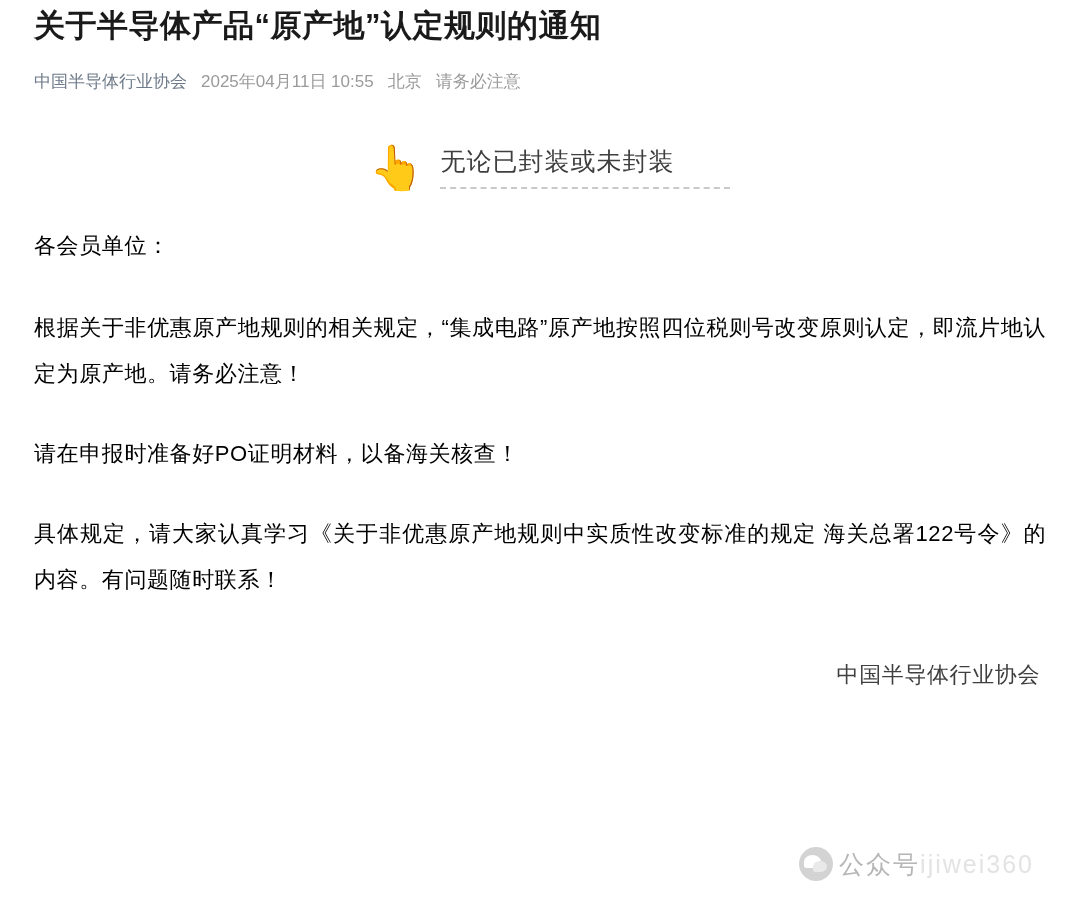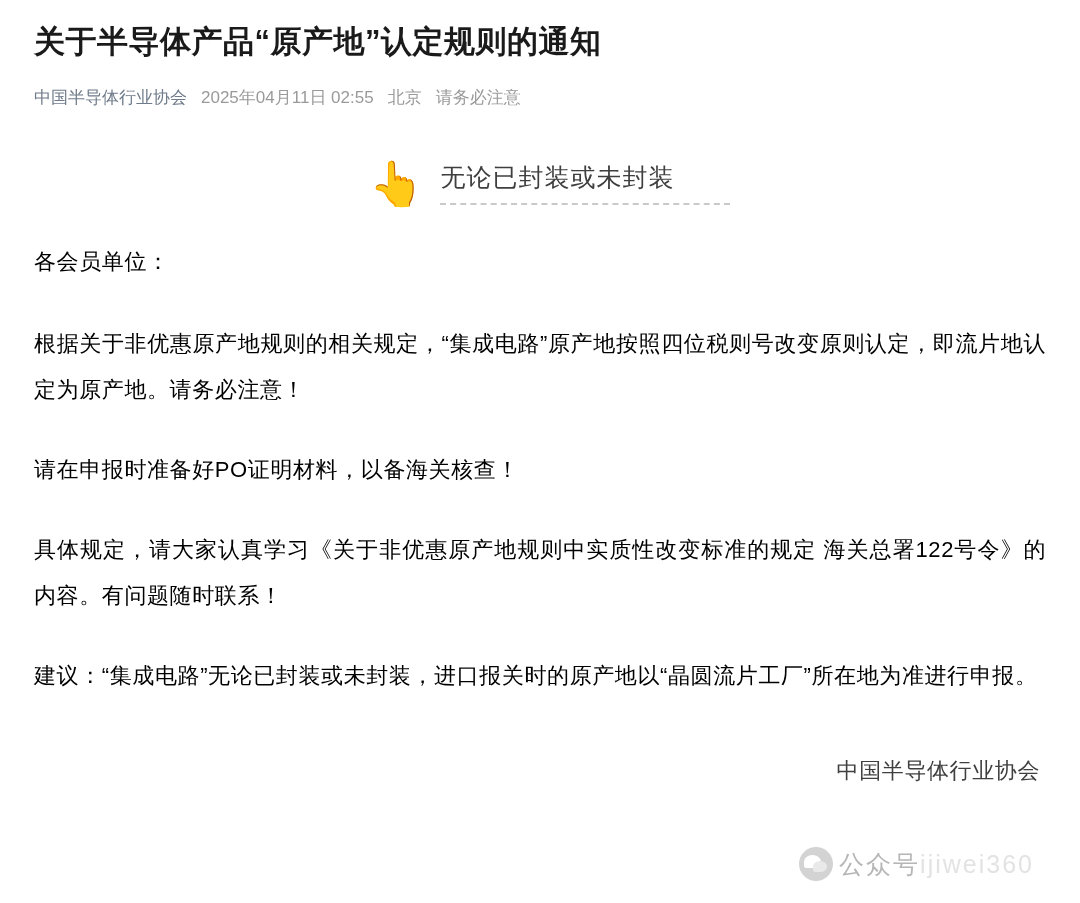--- a/index.html
+++ b/index.html
@@ -23,21 +23,21 @@
     padding: 0 34px;
   }
 
   
   .article-title {
     font-size: 31px;
     font-weight: bold;
     color: #1a1a1a;
     letter-spacing: 0.5px;
     margin: 0;
-    padding-top: 20px;
+    padding-top: 4px;
     line-height: 44px;
   }
   .meta-row {
     margin-top: 22px;
     font-size: 17px;
     color: #9a9a9a;
     display: flex;
     align-items: baseline;
     gap: 14px;
     white-space: nowrap;
@@ -164,39 +164,38 @@
 </style>
 </head>
 <body>
 
 <div class="page">
 
   <h1 class="article-title">关于半导体产品“原产地”认定规则的通知</h1>
 
   <div class="meta-row">
     <span class="meta-account">中国半导体行业协会</span>
-    <span class="meta-sep">2025年04月11日 02:55</span>
+    <span class="meta-sep">2025年04月11日 10:55</span>
     <span class="meta-sep">北京</span>
     <span class="meta-sep">请务必注意</span>
   </div>
 
   <div class="follow-block">
     <span class="hand-icon">👆</span>
     <span class="follow-text-wrap">
       <span class="follow-text">无论已封装或未封装</span>
       <div class="dashed-rule"></div>
     </span>
   </div>
 
   <div class="body-copy">
     <p class="para first">各会员单位：</p>
     <p class="para">根据关于非优惠原产地规则的相关规定，“集成电路”原产地按照四位税则号改变原则认定，即流片地认定为原产地。请务必注意！</p>
     <p class="para">请在申报时准备好PO证明材料，以备海关核查！</p>
     <p class="para">具体规定，请大家认真学习《关于非优惠原产地规则中实质性改变标准的规定 海关总署122号令》的内容。有问题随时联系！</p>
-    <p class="para">建议：“集成电路”无论已封装或未封装，进口报关时的原产地以“晶圆流片工厂”所在地为准进行申报。</p>
 
     <p class="signature">中国半导体行业协会</p>
   </div>
 
   <div class="footer-mark">
     <span class="wechat-badge"></span>
     <span class="footer-gongzhong">公众号</span>
     <span class="footer-faded">ijiwei360</span>
   </div>
 

